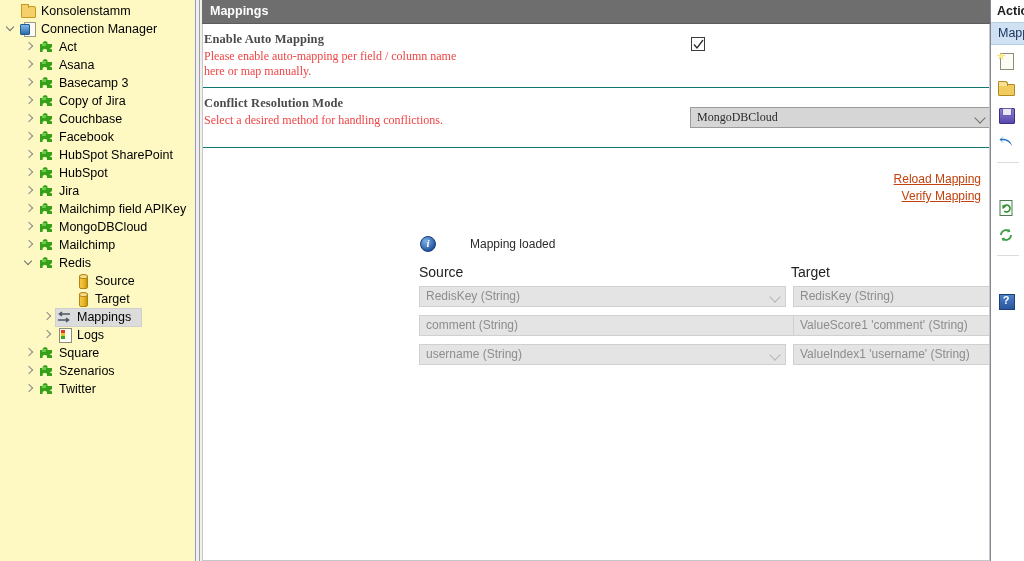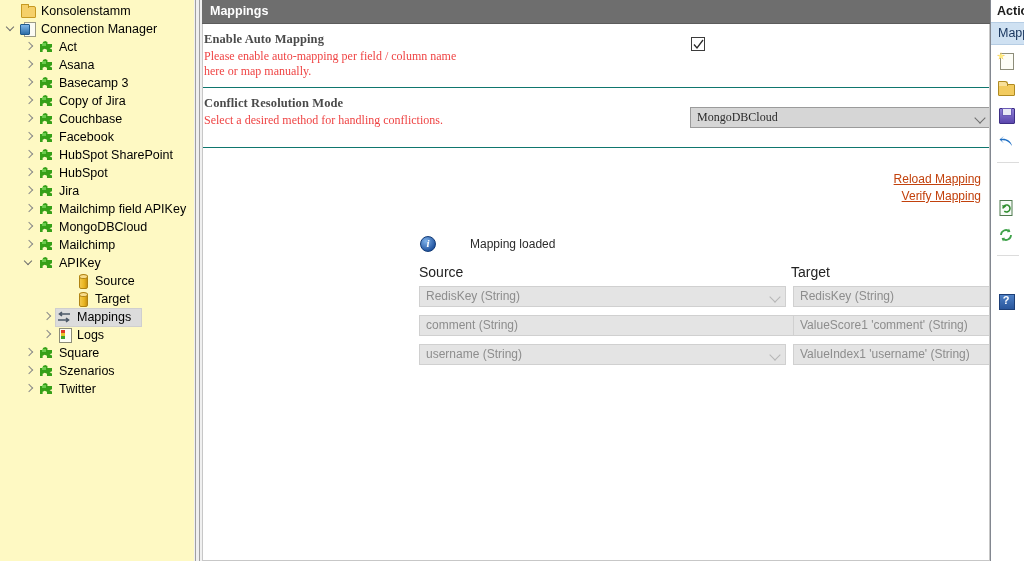--- a/index.html
+++ b/index.html
@@ -349,21 +349,21 @@
           <span class="selwrap">
             <span class="ic ic-plug"></span>
             <span class="lbl">Mailchimp</span>
           </span>
         </div>
         <div class="node">
           <span style="display: inline-block; flex: 0 0 auto; width: 22px; height: 18px;"></span>
           <span class="exp open"></span>
           <span class="selwrap">
             <span class="ic ic-plug"></span>
-            <span class="lbl">APIKey</span>
+            <span class="lbl">Redis</span>
           </span>
         </div>
         <div class="node">
           <span style="display: inline-block; flex: 0 0 auto; width: 58px; height: 18px;"></span>
           <span class="exp "></span>
           <span class="selwrap">
             <span class="ic ic-cyl"></span>
             <span class="lbl">Source</span>
           </span>
         </div>

